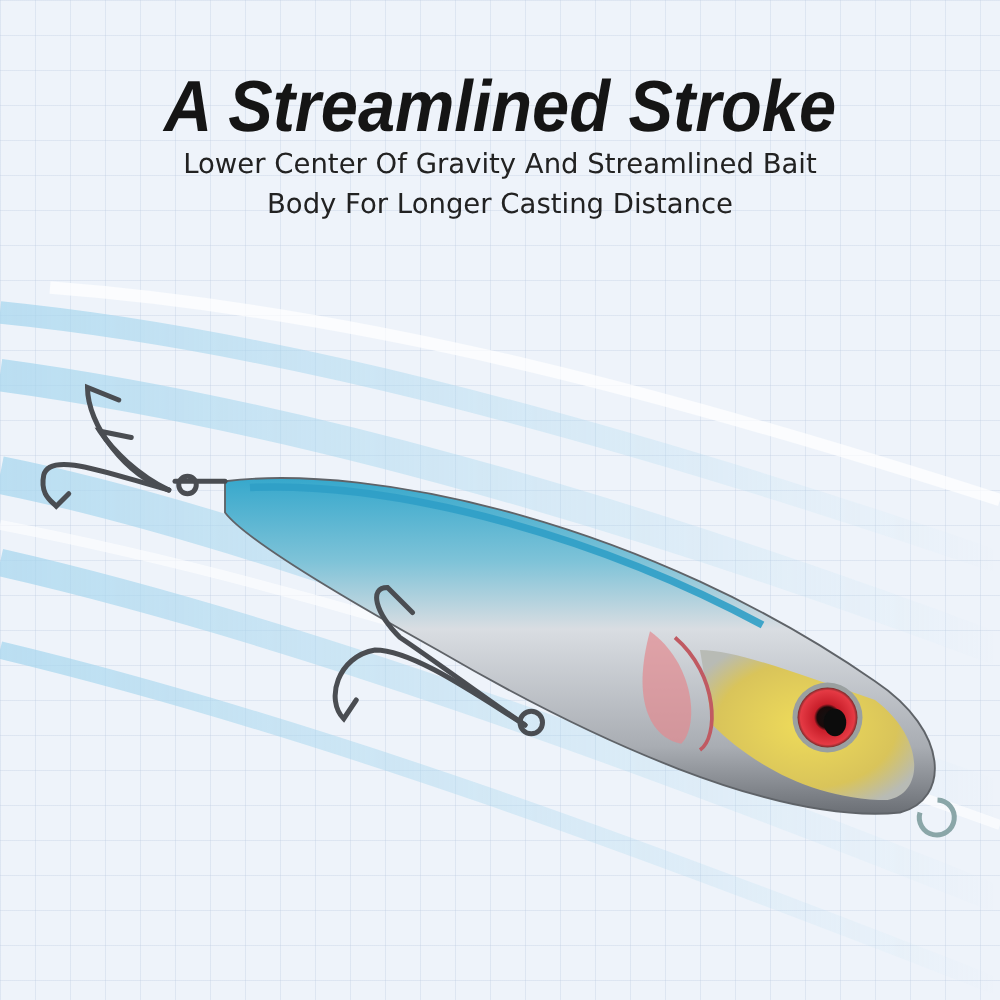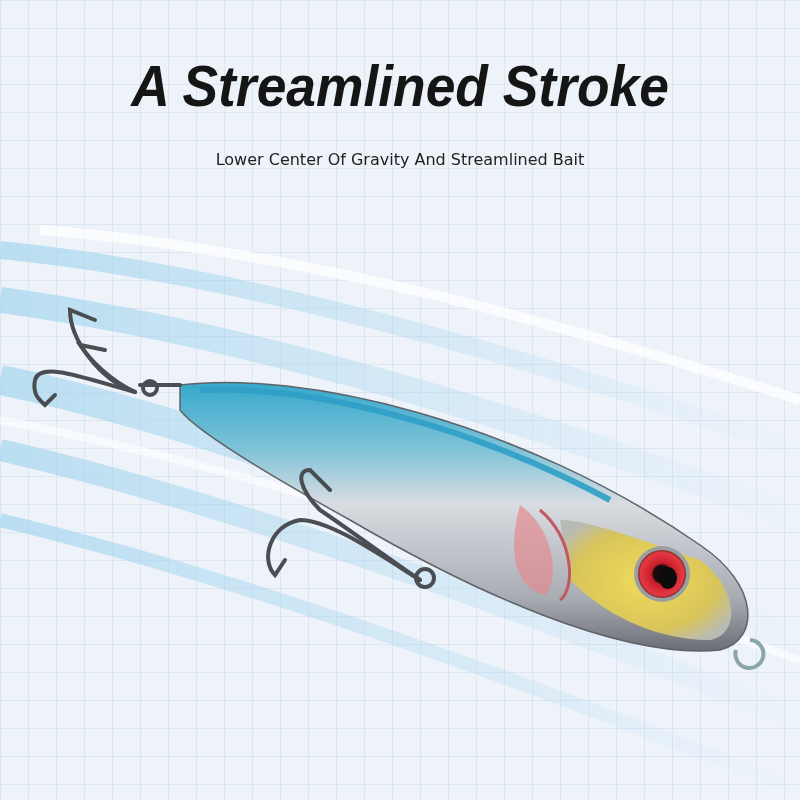--- a/index.html
+++ b/index.html
@@ -7,22 +7,22 @@
     background:#eef3fa; font-family:"Liberation Sans", sans-serif; }
   .grid { position:absolute; inset:0;
     background-image:
       linear-gradient(to right, rgba(190,205,225,0.35) 1px, transparent 1px),
       linear-gradient(to bottom, rgba(190,205,225,0.35) 1px, transparent 1px);
     background-size:28px 28px; }
   .scene { position:absolute; inset:0; }
   .title { position:absolute; top:52px; left:0; width:800px; text-align:center;
     font-family:"Liberation Sans", sans-serif; font-weight:bold; font-style:italic;
     font-size:58px; letter-spacing:0px; color:#151515; transform:scaleX(0.92); }
-  .subtitle { position:absolute; top:144px; left:0; width:800px; text-align:center;
-    font-family:"DejaVu Sans", sans-serif; font-size:16px; line-height:32px; color:#222; font-weight:normal; }
+  .subtitle { position:absolute; top:116px; left:0; width:800px; text-align:center;
+    font-family:"DejaVu Sans", sans-serif; font-size:22px; line-height:32px; color:#222; font-weight:normal; }
 </style>
 </head>
 <body>
 
 <div class="grid"></div>
 
 <svg class="scene" width="800" height="800" viewBox="0 0 800 800">
   <defs>
     <linearGradient id="streak" x1="0" y1="0" x2="1" y2="0">
       <stop offset="0" stop-color="#a6d6ee" stop-opacity="0.8"></stop>
@@ -82,13 +82,14 @@
   <g stroke="#4a4d52" fill="none" stroke-width="4" stroke-linecap="round">
     <path d="M420,580 C390,560 350,530 320,510 C300,490 295,470 310,470 L330,490"></path>
     <path d="M420,580 C380,555 330,520 300,520 C270,525 260,560 275,575 L285,560"></path>
     <circle cx="425" cy="578" r="9"></circle>
   </g>
 </svg>
 
 <div class="title">A Streamlined Stroke</div>
 <div class="subtitle">
   <div>Lower Center Of Gravity And Streamlined Bait</div>
+  <div>Body For Longer Casting Distance</div>
 </div>
 
 </body></html>

